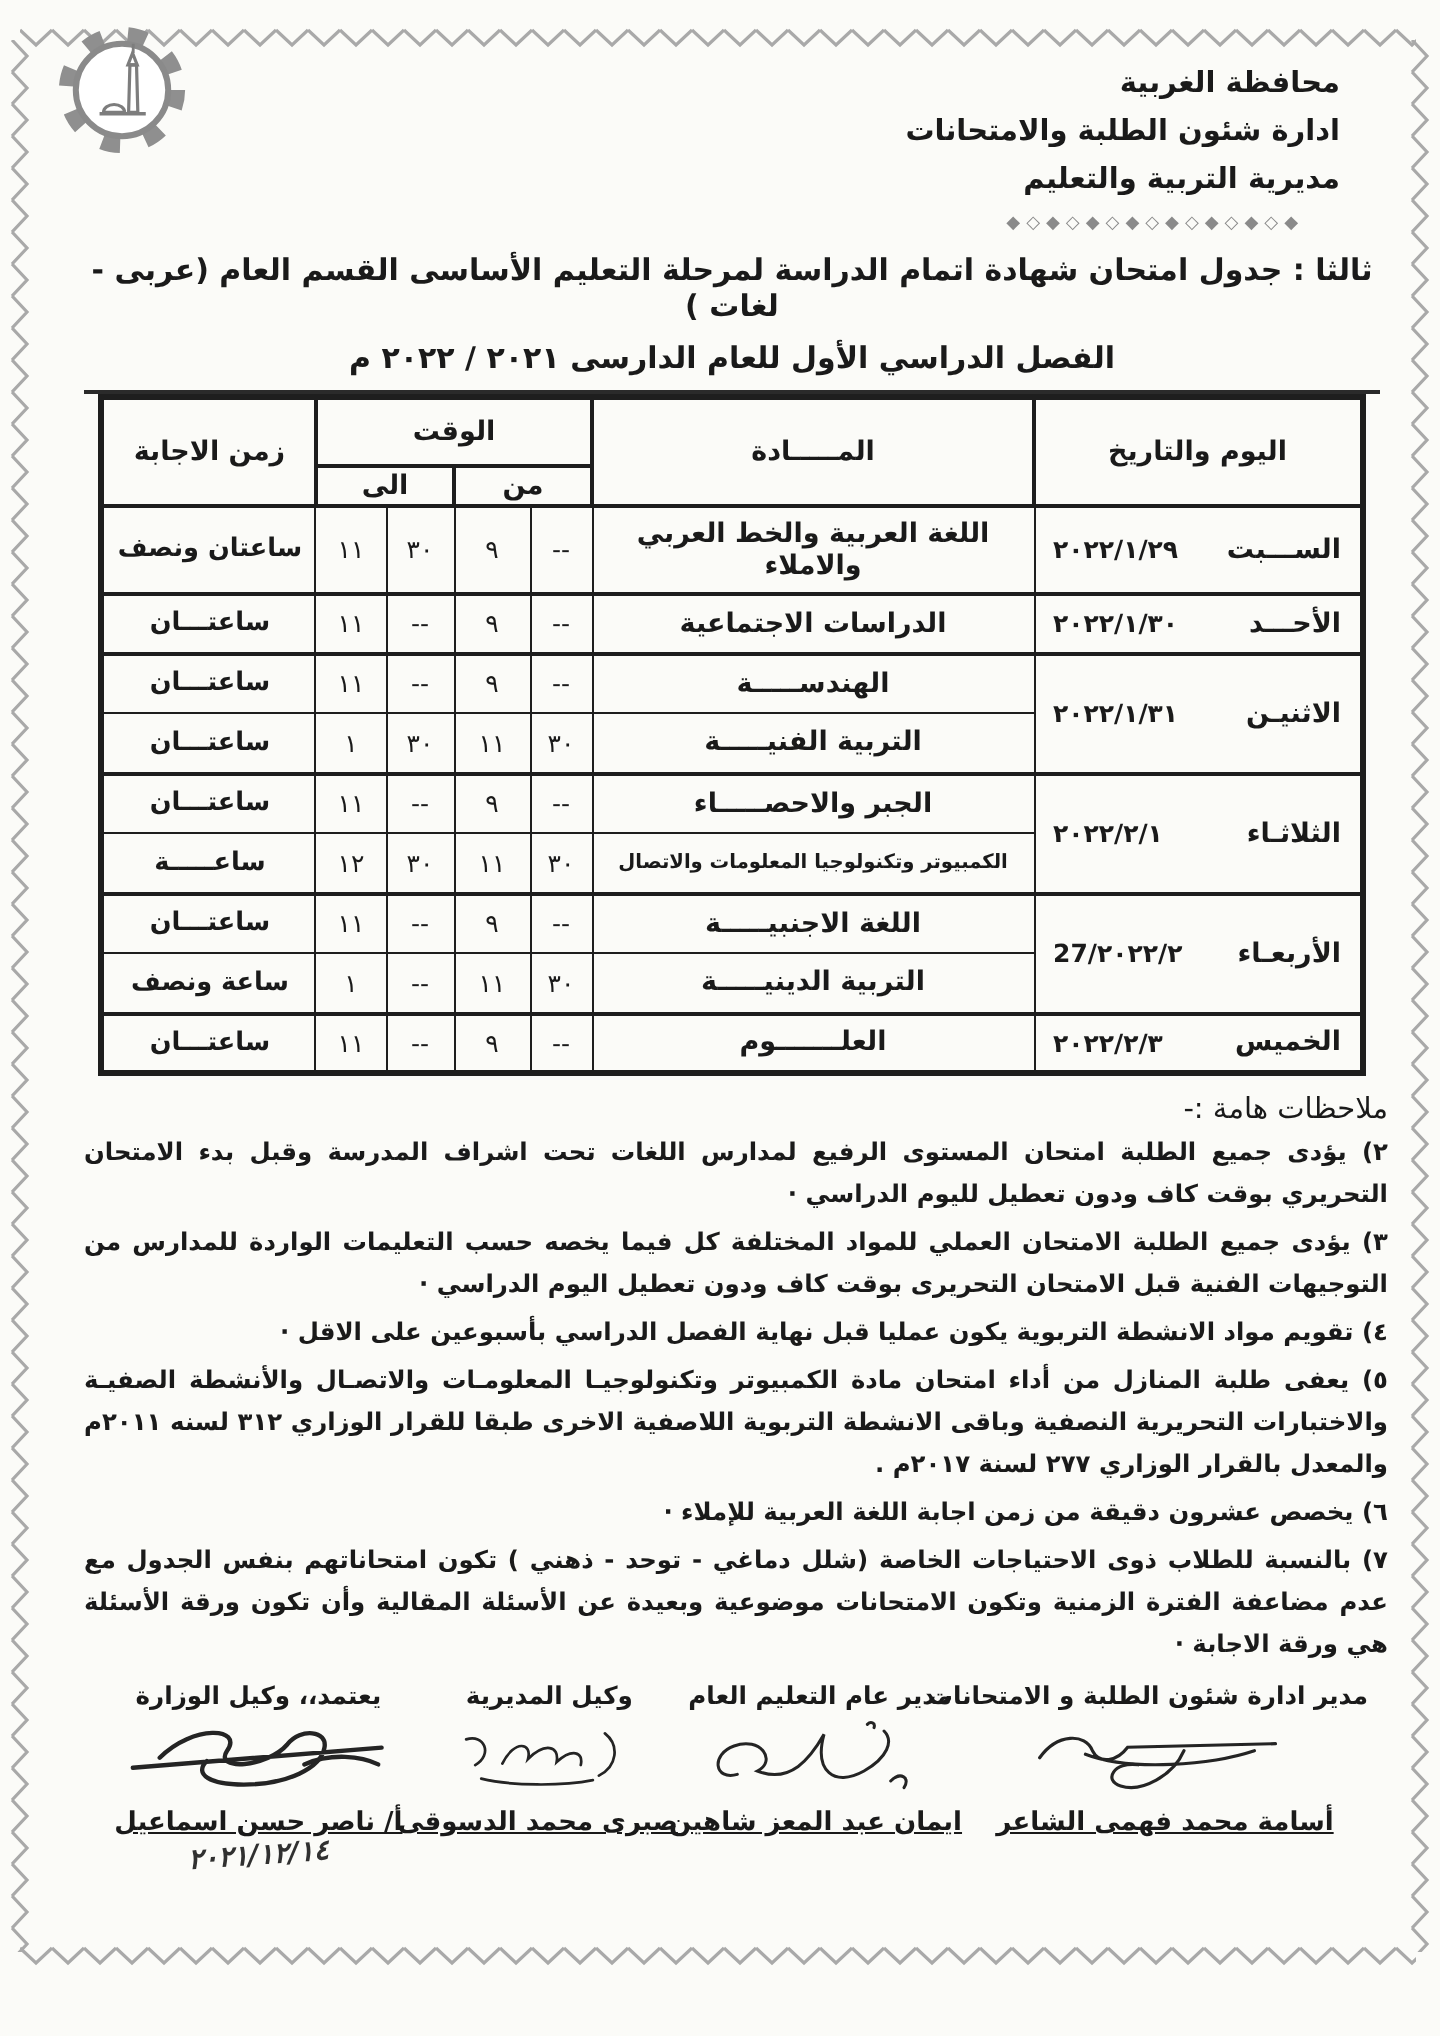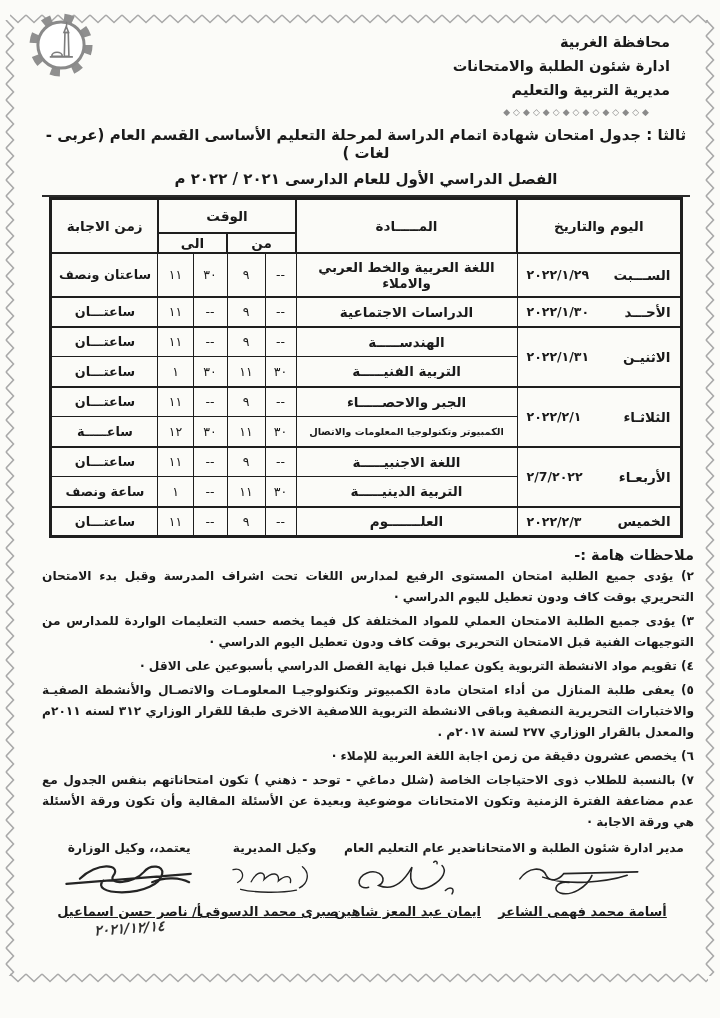--- a/index.html
+++ b/index.html
@@ -44,21 +44,21 @@
   .day-wrap { display:flex; justify-content:space-between; align-items:center; padding:0 9px; }
   .day-name { font-size:13.5px;text-align:center; }
   .day-date { font-size:12.5px; }
   .subject  { text-align:center; font-weight:bold; font-size:13.5px; }
   .subject.small { font-size:9.8px; }
   .tnum { text-align:center; font-weight:normal; font-size:12.5px; }
   .dur  { text-align:center; font-weight:bold; font-size:12.8px; }
 
   
   .notes { direction:rtl; width:652px; margin:9px auto 0; }
-  .notes-heading { font-weight:bold; font-size:14.5px; margin-bottom:3px; }
+  .notes-heading { font-weight:normal; font-size:14.5px; margin-bottom:3px; }
   .note { font-weight:bold; font-size:12.2px; line-height:1.72;
           text-align:justify; text-align-last:right; margin-bottom:3px; }
 
   
   .sigs { direction:rtl; display:flex; margin:8px 6px 0; }
   .sig  { text-align:center; min-width:0; }
   .sig-0 { flex:1.5; } .sig-1 { flex:1.05; } .sig-2 { flex:0.95; } .sig-3 { flex:1.2; }
   .sig-title { font-size:12.3px; font-weight:bold; white-space:nowrap; }
   .autograph { width:88%; height:44px; margin-top:1px; }
   .autograph path { fill:none; stroke:#242424; stroke-width:1.8; stroke-linecap:round; }
@@ -223,21 +223,21 @@
           <td class="tnum">٣٠</td>
           <td class="tnum">١١</td>
           <td class="tnum">٣٠</td>
           <td class="tnum">١٢</td>
           <td class="dur">ساعـــــة</td>
         </tr>
         <tr class="grp">
           <td class="day-cell" rowspan="2">
               <div class="day-wrap">
                 <span class="day-name">الأربعـاء</span>
-                <span class="day-date">٢٠٢٢/7/٢</span>
+                <span class="day-date">٢٠٢٢/٢/27</span>
               </div>
             </td>
           <td class="subject">اللغة الاجنبيـــــة</td>
           <td class="tnum">--</td>
           <td class="tnum">٩</td>
           <td class="tnum">--</td>
           <td class="tnum">١١</td>
           <td class="dur">ساعتـــان</td>
         </tr>
         <tr>

